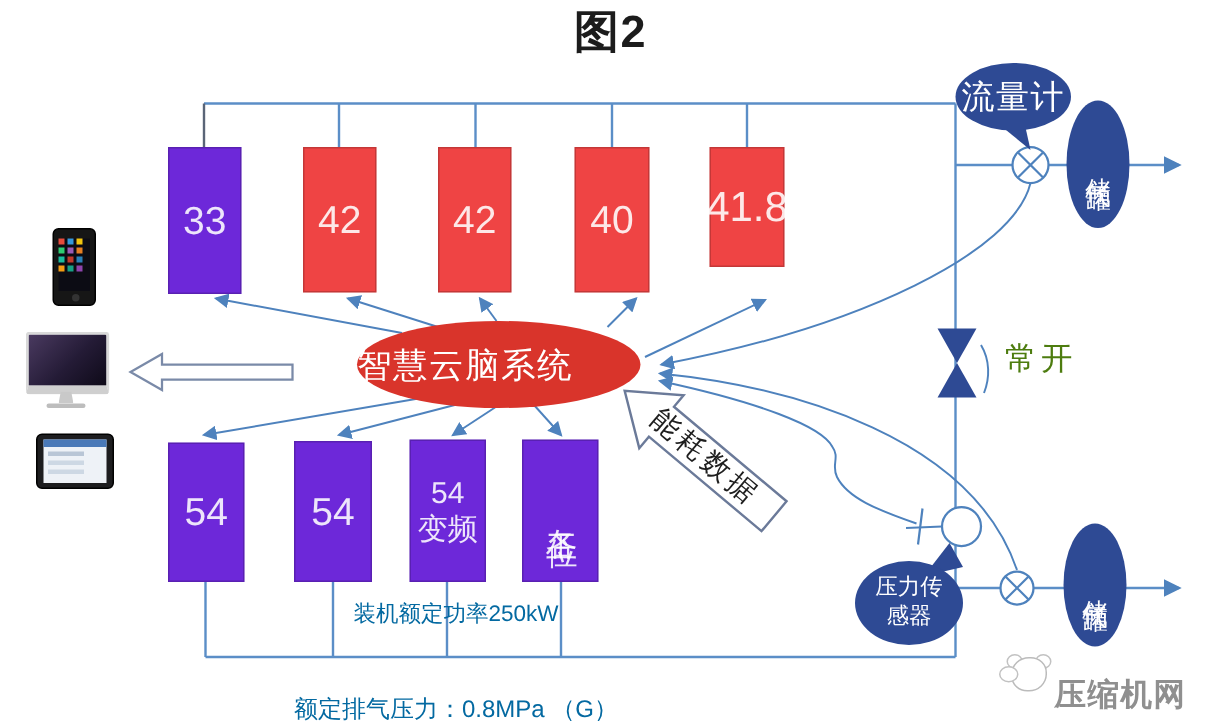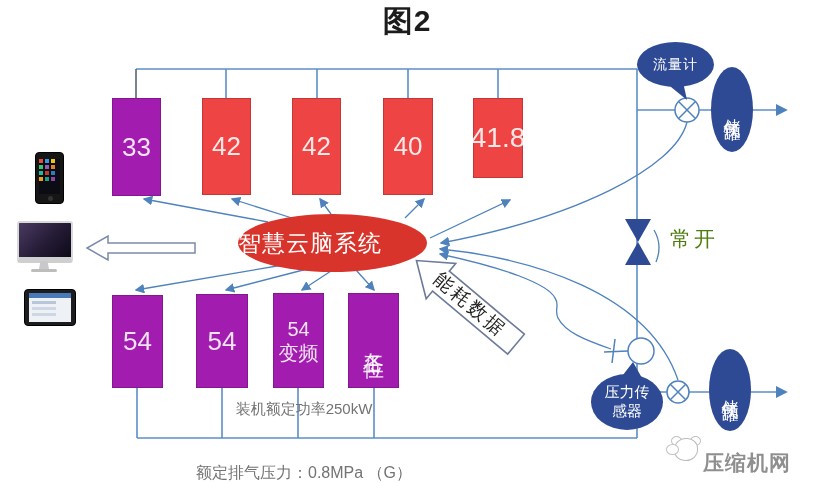--- a/index.html
+++ b/index.html
@@ -2,34 +2,34 @@
 <html><head>
 <meta charset="utf-8">
 <style>
   html,body{margin:0;padding:0;background:#fff;}
   #stage{position:relative;width:814px;height:483px;background:#fff;overflow:hidden;
          font-family:"Liberation Sans",sans-serif;}
   .abs{position:absolute;}
   #title{left:0;top:1px;width:814px;text-align:center;font-size:30px;font-weight:700;color:#1c1c1c;letter-spacing:1px;}
   .boxv{display:flex;align-items:center;justify-content:center;flex-direction:column;
         color:rgba(255,255,255,.88);font-size:26px;border:1px solid rgba(0,0,0,.18);box-sizing:border-box;}
-  .red{background:#a21caf;}
+  .red{background:#6d28d9;}
   .blue{background:#ef4444;}
   .cloud{left:238px;top:214px;width:189px;height:58px;background:#d9342b;border-radius:50%;
          display:flex;align-items:center;justify-content:flex-start;color:#fff;font-size:23px;letter-spacing:1px;}
   .bubble{background:#2e4a94;border-radius:50%;color:#fff;display:flex;align-items:center;justify-content:center;text-align:center;}
   .vtext{writing-mode:vertical-rl;text-orientation:upright;letter-spacing:3px;}
-  #flowmeter-bubble{left:637px;top:42px;width:77px;height:45px;font-size:14px;letter-spacing:1px;}
+  #flowmeter-bubble{left:637px;top:42px;width:77px;height:45px;font-size:22px;letter-spacing:1px;}
   #tank-top{left:711px;top:67px;width:42px;height:85px;font-size:17px;}
   #tank-bottom{left:709px;top:349px;width:42px;height:82px;font-size:17px;}
-  #pressure-bubble{left:591px;top:374px;width:72px;height:56px;font-size:15px;line-height:1.25;flex-direction:column;}
+  #pressure-bubble{left:570px;top:374px;width:72px;height:56px;font-size:15px;line-height:1.25;flex-direction:column;}
   #valve-label{left:670px;top:225px;font-size:21px;color:#4d7c0f;letter-spacing:3px;}
   #energy-label{left:408px;top:292px;width:124px;height:26px;text-align:center;
                 transform:rotate(40deg);font-size:19px;letter-spacing:3px;color:#1e1e1e;}
-  .spec{left:104px;width:400px;text-align:center;color:#737373;}
+  .spec{left:104px;width:400px;text-align:center;color:#0369a1;}
   #spec1{top:400px;font-size:15px;}
   #spec2{top:419px;font-size:16px;margin-top:44px;}
   #spec3{top:440px;font-size:16px;}
   #watermark-text{left:703px;top:437px;font-size:21px;font-weight:700;color:#8f8f8f;letter-spacing:1px;margin-top:12px;}
   
   #phone{left:35px;top:152px;width:27px;height:50px;background:#161616;border-radius:4px;border:1px solid #000;}
   #phone .screen{position:absolute;left:3px;top:6px;right:3px;bottom:9px;background:#0c0c14;}
   #phone .dot{position:absolute;width:4px;height:4px;background:#e74c3c;
       box-shadow:6px 0 0 #3498db,12px 0 0 #f1c40f,0 6px 0 #2ecc71,6px 6px 0 #9b59b6,12px 6px 0 #e67e22,0 12px 0 #1abc9c,6px 12px 0 #c0392b,12px 12px 0 #2980b9,0 18px 0 #f39c12,6px 18px 0 #16a085,12px 18px 0 #8e44ad;}
   #phone .homebtn{position:absolute;left:50%;bottom:2px;width:5px;height:5px;margin-left:-2px;border-radius:50%;background:#333;}

